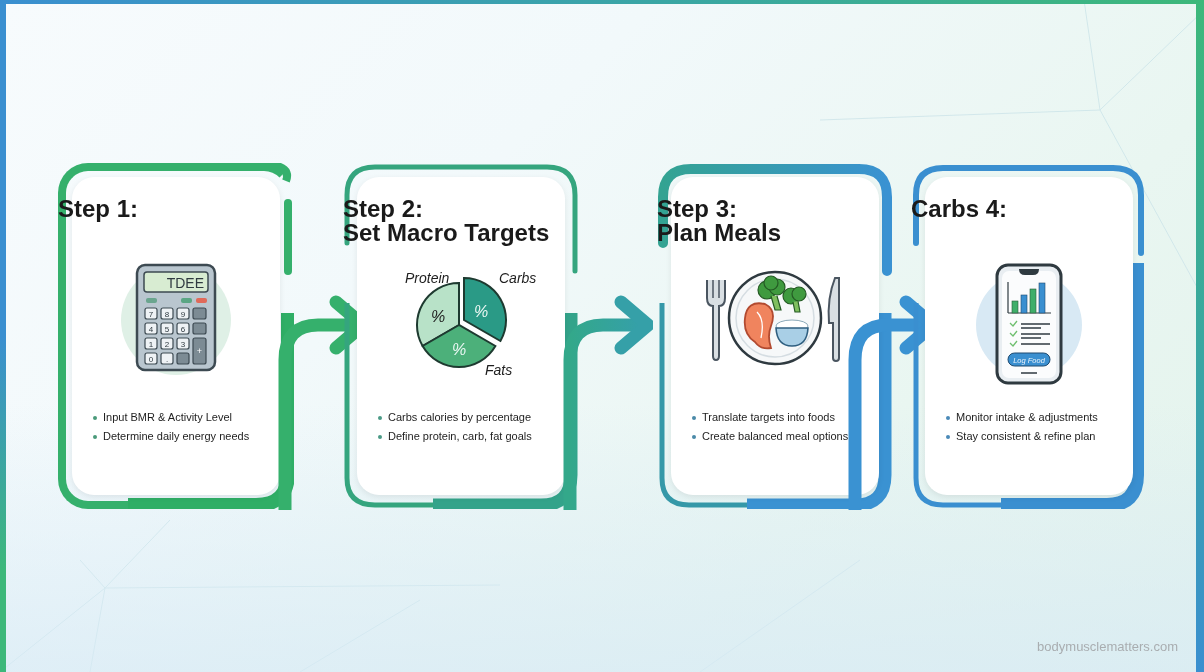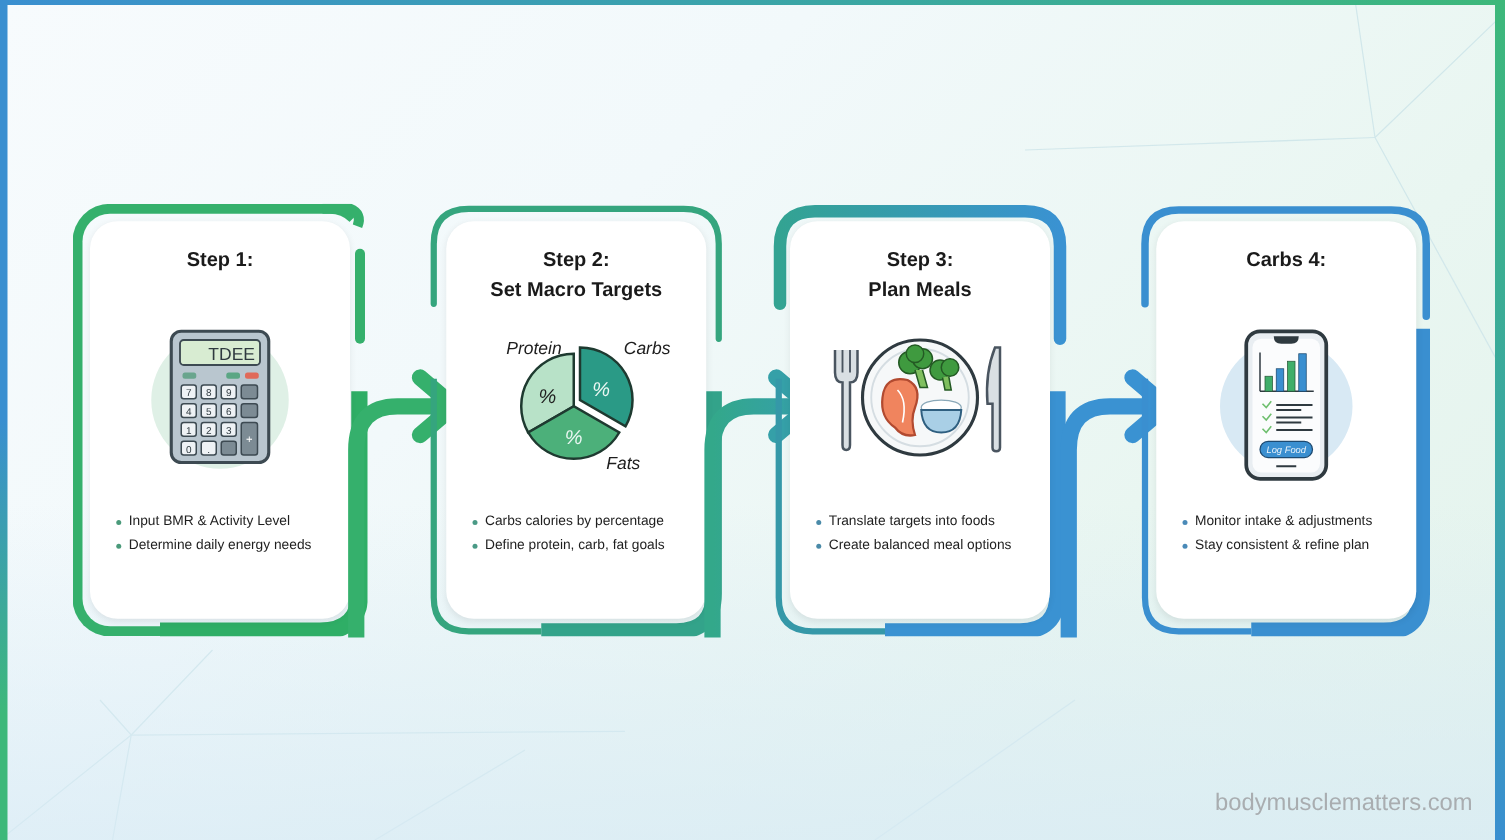--- a/index.html
+++ b/index.html
@@ -15,30 +15,30 @@
   .frame-left { position:absolute; left:0; top:0; width:6px; height:100%;
           background: linear-gradient(180deg, #3a8fd0 0%, #3a8fd0 50%, #3db87a 85%); }
   .frame-right { position:absolute; right:0; top:0; width:8px; height:100%;
           background: linear-gradient(180deg, #3db87a 0%, #3aa8a0 50%, #3a8fd0 100%); }
 
   .step { position:absolute; top:163px; width:236px; height:346px; }
   .step .outer { position:absolute; inset:0; border-radius:30px; }
   .step .card { position:absolute; left:14px; top:14px; right:14px; bottom:14px;
           background:#ffffff; border-radius:22px;
           box-shadow: 0 2px 6px rgba(0,0,0,0.08); }
-  .step .title { position:absolute; left:0; right:0; top:34px; text-align:center;
-          font-weight:bold; font-size:16px; line-height:24px; color:#1a1a1a; }
+  .step .title { position:absolute; left:0; right:0; top:34px; 
+          font-weight:bold; font-size:24px; line-height:24px; color:#1a1a1a; }
   .step .icon-wrap { position:absolute; left:0; right:0; top:97px; height:120px; }
   .step .bullets { position:absolute; left:35px; right:10px; top:245px; font-size:11px;
           line-height:19px; color:#1e1e1e; list-style:none; margin:0; padding:0; }
   .step .bullets li { position:relative; padding-left:10px; white-space:nowrap; }
   .step .bullets li::before { content:""; position:absolute; left:0; top:8px; width:4px; height:4px;
           border-radius:50%; background: var(--dot); }
   .connector { position:absolute; top:270px; width:100px; height:240px; }
-  .watermark { position:absolute; right:26px; bottom:18px; font-size:19px; color:#a9adb0;
+  .watermark { position:absolute; right:26px; bottom:18px; font-size:13px; color:#a9adb0;
           font-family:"Liberation Sans", sans-serif; }
 </style>
 </head>
 <body>
 
 <div class="page">
   <svg class="bg-lines" width="1204" height="672" viewBox="0 0 1204 672">
     <g stroke="#cfe6ea" stroke-width="1" fill="none" opacity="0.9">
       <line x1="1084" y1="0" x2="1100" y2="110"></line>
       <line x1="1204" y1="10" x2="1100" y2="110"></line>
@@ -160,21 +160,21 @@
   <defs>
       <linearGradient id="g2" x1="0" x2="1">
         <stop offset="0" stop-color="#33a88a"></stop>
         <stop offset="1" stop-color="#35a0a8"></stop>
       </linearGradient>
     </defs>
   <path d="M17 240 L17 90 Q17 55 50 55 L85 55" stroke="url(#g2)" stroke-width="13" fill="none" stroke-linecap="round"></path>
   <path d="M68 32 L95 55 L68 78" stroke="#35a0a8" stroke-width="13" fill="none" stroke-linecap="round" stroke-linejoin="round"></path>
 </svg>
 
-<div class="step" style="left:618px; --dot:#4a8aa8;">
+<div class="step" style="left:657px; --dot:#4a8aa8;">
   <svg style="position:absolute;inset:0" width="236" height="346">
     <defs>
         <linearGradient id="g3" x1="0" x2="1">
           <stop offset="0" stop-color="#33a392"></stop>
           <stop offset="1" stop-color="#3a92d2"></stop>
         </linearGradient>
       </defs>
     <path d="M6 80 L6 34 Q6 6 34 6 L202 6 Q230 6 230 34 L230 108" stroke="url(#g3)" stroke-width="10" fill="none" stroke-linecap="round"></path>
     <path d="M5 140 L5 315 Q5 342 32 342 L90 342" stroke="#3598a8" stroke-width="5" fill="none"></path>
     <path d="M228 150 L228 312 Q228 342 198 342 L90 342" stroke="#3a92d2" stroke-width="13" fill="none"></path>

